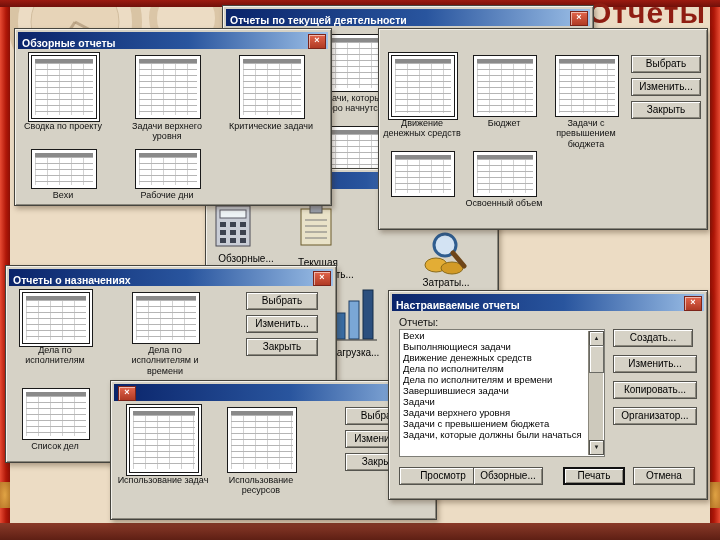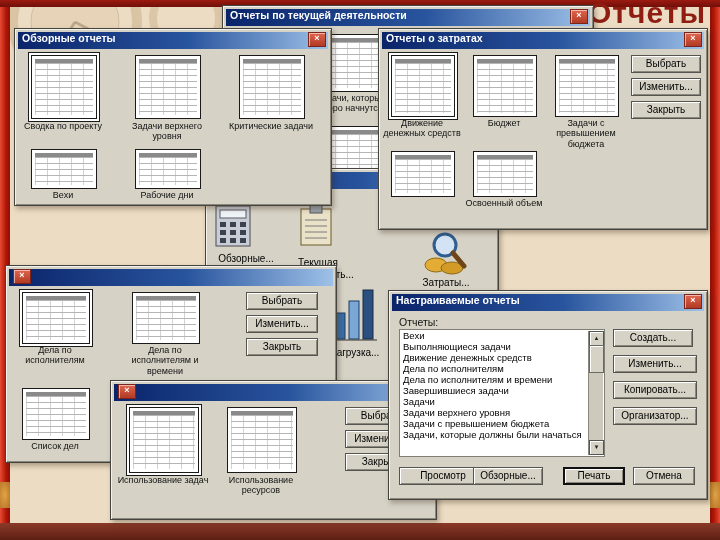--- a/index.html
+++ b/index.html
@@ -1,19 +1,19 @@
 <!DOCTYPE html>
 <html><head>
 <meta charset="utf-8">
 <style>
   html,body{margin:0;padding:0}
   body{width:720px;height:540px;position:relative;overflow:hidden;background:#ecdcc4;font-family:"Liberation Sans",sans-serif}
   .abs{position:absolute}
   .dlg{position:absolute;background:#d6d2c6;border:1px solid #45443e;box-shadow:inset 1px 1px 0 #f4f2ec,inset -1px -1px 0 #8a877c,2px 3px 5px rgba(60,40,20,.35)}
-  .tb{position:absolute;left:3px;right:3px;top:3px;height:17px;background:linear-gradient(90deg,#0a246a 0%,#29559e 55%,#9ec1e8 100%);display:flex;align-items:flex-start;padding:0 2px 0 4px;box-sizing:border-box}
+  .tb{position:absolute;left:3px;right:3px;top:3px;height:17px;background:linear-gradient(90deg,#0a246a 0%,#29559e 55%,#9ec1e8 100%);display:flex;align-items:flex-end;padding:0 2px 0 4px;box-sizing:border-box}
   .tb .t{flex:1;color:#fff;font-size:10.5px;font-weight:bold;white-space:nowrap;overflow:hidden}
   .xbtn{width:16px;height:13px;flex:0 0 16px;background:linear-gradient(#e2654c,#b03a24);border:1px solid #7c241a;box-shadow:inset 1px 1px 0 rgba(255,255,255,.55);color:#fff;font-size:9px;line-height:11px;text-align:center;font-weight:bold}
   .xbtn::before{content:"×"}
   .th{position:absolute;background:#fff;border:1px solid #1a1a1a}
   .th.sel{box-shadow:0 0 0 2px #fff,0 0 0 3px #1a1a1a}
   .pv{position:absolute;inset:3px;border-top:4px solid #8a8a8a;background-image:repeating-linear-gradient(180deg,#b5b5b5 0 1px,transparent 1px 6px),repeating-linear-gradient(90deg,#d2d2d2 0 1px,transparent 1px 12px)}
   .cap{position:absolute;font-size:9px;line-height:1.15;text-align:center;color:#111}
   .b{position:absolute;height:18px;box-sizing:border-box;background:#d6d2c6;border:1px solid #55544e;box-shadow:inset 1px 1px 0 #fff,inset -1px -1px 0 #8a877c;font-size:10px;line-height:16px;text-align:center;color:#000;white-space:nowrap;overflow:hidden}
   .b.def{border:2px solid #111;line-height:13px}
   .lb{position:absolute;background:#fff;border:1px solid #7e7d76}
@@ -156,24 +156,20 @@
       <div class="pv"></div>
     </div>
   <div class="th" style="left:120px;top:120px;width:64px;height:38px">
       <div class="pv"></div>
     </div>
   <div class="cap" style="left:0;top:161px;width:96px">Вехи</div>
   <div class="cap" style="left:104px;top:161px;width:96px">Рабочие дни</div>
 </div>
 
 <div class="dlg" style="left:378px;top:28px;width:328px;height:200px;z-index:40">
-  <div class="tb">
-    <span class="t">Отчеты о затратах</span>
-    <span class="xbtn"></span>
-  </div>
   <div class="th sel" style="left:12px;top:26px;width:62px;height:60px">
       <div class="pv"></div>
     </div>
   <div class="th" style="left:94px;top:26px;width:62px;height:60px">
       <div class="pv"></div>
     </div>
   <div class="th" style="left:176px;top:26px;width:62px;height:60px">
       <div class="pv"></div>
     </div>
   <div class="cap" style="left:2px;top:89px;width:82px">Движение денежных средств</div>
@@ -186,20 +182,21 @@
       <div class="pv"></div>
     </div>
   <div class="cap" style="left:84px;top:169px;width:82px">Освоенный объем</div>
   <div class="b" style="left:252px;top:26px;width:70px">Выбрать</div>
   <div class="b" style="left:252px;top:49px;width:70px">Изменить...</div>
   <div class="b" style="left:252px;top:72px;width:70px">Закрыть</div>
 </div>
 
 <div class="dlg" style="left:5px;top:265px;width:330px;height:196px;z-index:50">
   <div class="tb">
+    <span class="t">Отчеты о назначениях</span>
     <span class="xbtn"></span>
   </div>
   <div class="th sel" style="left:16px;top:26px;width:66px;height:50px">
       <div class="pv"></div>
     </div>
   <div class="th" style="left:126px;top:26px;width:66px;height:50px">
       <div class="pv"></div>
     </div>
   <div class="cap" style="left:6px;top:79px;width:86px">Дела по исполнителям</div>
   <div class="cap" style="left:116px;top:79px;width:86px">Дела по исполнителям и времени</div>

